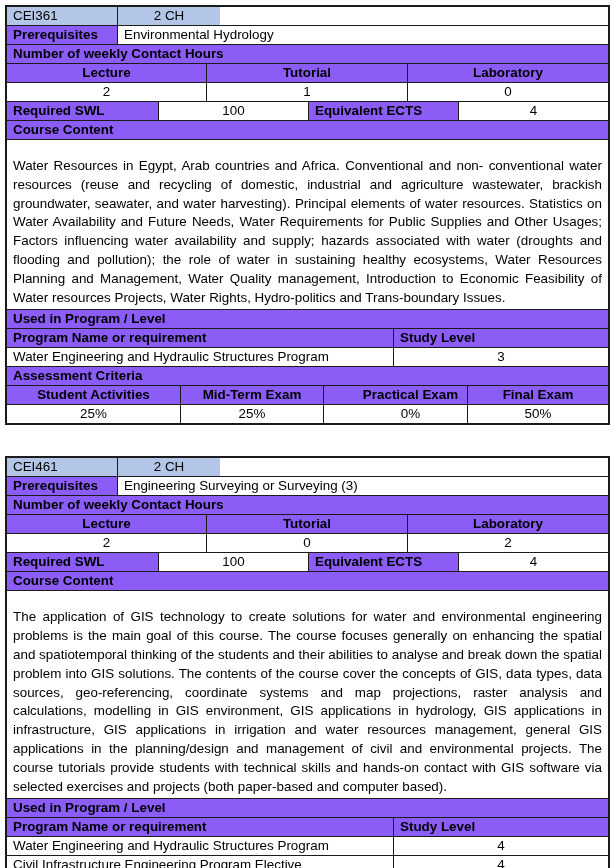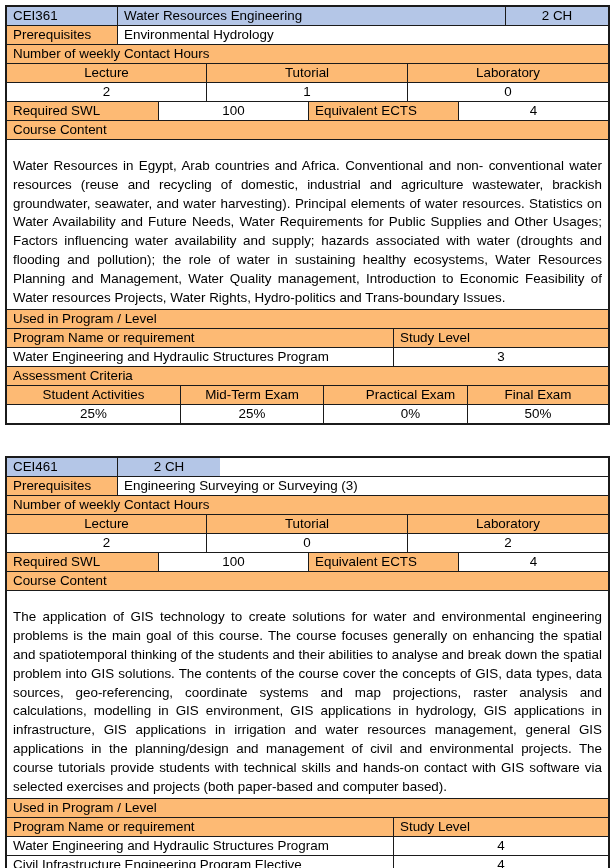--- a/index.html
+++ b/index.html
@@ -22,21 +22,21 @@
   .cell {
     flex: 0 0 auto;
     min-height: 18px;
     line-height: 18px;
     padding: 0 6px;
     white-space: nowrap;
     overflow: hidden;
   }
   .cell + .cell { border-left: 1px solid #1b1b1b; }
   .grow { flex: 1 1 auto; }
-  .green { background: #fdba74; }
+  .green { background: #8b5cf6; font-weight: bold; }
   .row.blue .cell { background: #b4c6e7; }
   .center { text-align: center; }
   .content-cell {
     white-space: normal;
     text-align: justify;
     line-height: 18.8px;
     padding: 17px 6px 2px 6px;
   }
   
   .w-code { flex-basis: 110px; }
@@ -51,21 +51,20 @@
   .w-a3 { flex-basis: 144px; padding-left: 36px; }
 </style>
 </head>
 <body>
 
 <div class="page">
 
   <section class="ct">
     <div class="row blue">
       <div class="cell w-code">CEI361</div>
-      <div class="cell grow">Water Resources Engineering</div>
       <div class="cell w-ch center">2 CH</div>
     </div>
     <div class="row">
       <div class="cell w-code green">Prerequisites</div>
       <div class="cell grow">Environmental Hydrology</div>
     </div>
     <div class="row">
       <div class="cell grow green">Number of weekly Contact Hours</div>
     </div>
     <div class="row">

